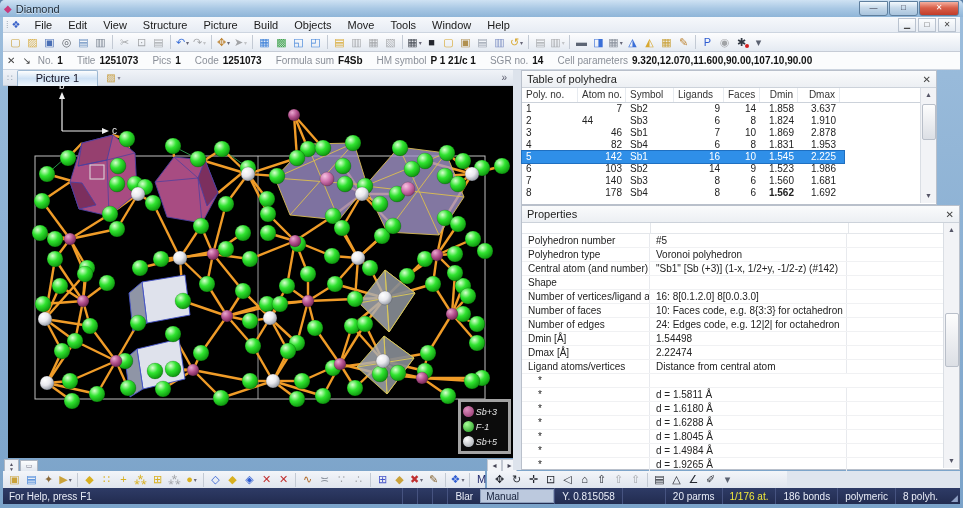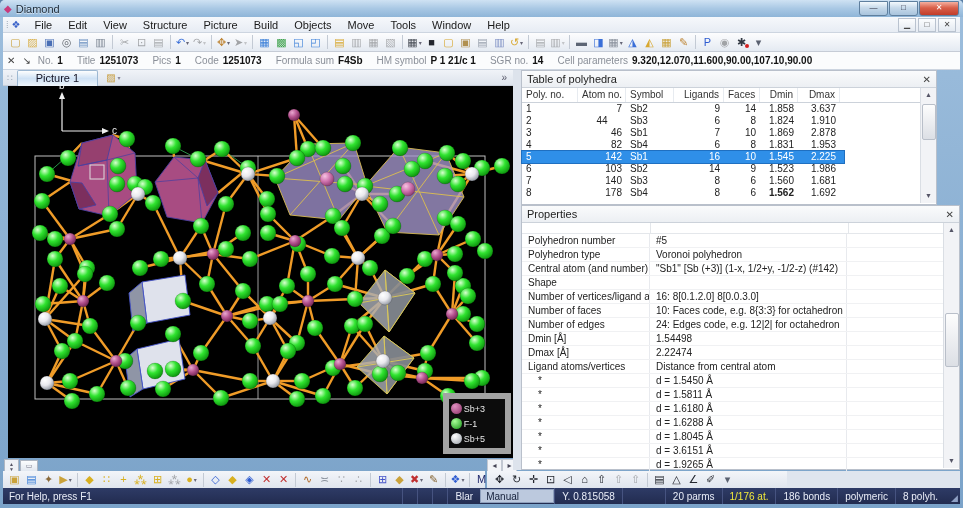--- a/index.html
+++ b/index.html
@@ -35,21 +35,21 @@
   .ivalue{font-size:10px;color:#111;font-weight:bold;}
   
   #tabbar{position:absolute;left:3px;top:70px;width:510px;height:16px;background:linear-gradient(#f0f3f8,#dde3ec);display:flex;align-items:center;box-sizing:border-box;border-bottom:1px solid #c8cfda;}
   #tab-grip{font-size:9px;color:#9aa6b6;padding:0 4px;}
   #tab-picture{height:15px;padding:0 18px;background:linear-gradient(#fdfefe,#cfe2f5 50%,#eef5fb);border:1px solid #9db8d2;border-bottom:none;border-radius:2px 2px 0 0;font-size:11px;color:#112;display:flex;align-items:center;}
   #newtab{margin-left:8px;display:flex;align-items:center;font-size:10px;color:#c79b3a;}
   #newtab .dd{font-size:6px;color:#889;margin-left:2px;}
   #tab-overflow{margin-left:auto;margin-right:6px;font-size:10px;color:#556;}
   
   #viewport{position:absolute;left:8px;top:86px;width:505px;height:372px;background:#000;}
-  #legend{position:absolute;right:2px;bottom:4px;background:#0c0c0c;border:6px solid #a3a3a3;padding:2px 20px 2px 2px;}
+  #legend{position:absolute;right:2px;bottom:4px;background:#0c0c0c;border:3px solid #a3a3a3;padding:2px 11px 2px 2px;font-style:italic;}
   .lgrow{display:flex;align-items:center;height:15px;}
   .lgdot{width:11px;height:11px;border-radius:50%;margin-right:2px;flex:none;}
   .lglab{font-size:9px;color:#e8e8e8;}
   
   #vp-spinner{position:absolute;left:4px;top:459px;width:13px;height:13px;border:1px solid #aeb6c2;background:#eef1f6;display:flex;flex-direction:column;align-items:center;justify-content:center;font-size:5px;color:#556;line-height:1;}
   #vp-small-btn{position:absolute;left:20px;top:460px;width:16px;height:11px;border:1px solid #aeb6c2;background:linear-gradient(#fcfdfe,#dfe5ee);font-size:7px;color:#778;text-align:center;line-height:10px;}
   #vp-harrows{position:absolute;left:487px;top:459px;display:flex;}
   .harr{width:13px;height:13px;border:1px solid #c2c8d2;background:#f2f4f8;font-size:8px;color:#445;text-align:center;line-height:12px;}
   
   #splitter{position:absolute;left:513px;top:70px;width:8px;height:400px;background:#dde3ec;}
@@ -769,38 +769,38 @@
 
   <div class="panel" id="table-panel">
     <div class="phead">
       <span class="ptitle">Table of polyhedra</span>
       <span class="pclose">✕</span>
     </div>
     <div class="cols" id="table-cols">
         <span class="th" style="width: 56px; text-align: left;">Poly. no.</span>
         <span class="th" style="width: 48px; text-align: right;">Atom no.</span>
         <span class="th" style="width: 48px; text-align: left;">Symbol</span>
-        <span class="th" style="width: 50px; text-align: right;">Ligands</span>
+        <span class="th" style="width: 50px; ">Ligands</span>
         <span class="th" style="width: 36px; text-align: right;">Faces</span>
         <span class="th" style="width: 38px; text-align: right;">Dmin</span>
         <span class="th" style="width: 42px; text-align: right;">Dmax</span>
       </div>
     <div id="table-rows">
         <div class="tr">
           <span class="td" style="width: 56px; text-align: left;">1</span>
           <span class="td" style="width: 48px; text-align: right;">7</span>
           <span class="td" style="width: 48px; text-align: left;">Sb2</span>
           <span class="td" style="width: 50px; text-align: right;">9</span>
           <span class="td" style="width: 36px; text-align: right;">14</span>
           <span class="td" style="width: 38px; text-align: right;">1.858</span>
           <span class="td" style="width: 42px; text-align: right;">3.637</span>
         </div>
         <div class="tr">
           <span class="td" style="width: 56px; text-align: left;">2</span>
-          <span class="td" style="width: 48px; text-align: center;">44</span>
+          <span class="td" style="width: 48px; text-align: left;">44</span>
           <span class="td" style="width: 48px; text-align: left;">Sb3</span>
           <span class="td" style="width: 50px; text-align: right;">6</span>
           <span class="td" style="width: 36px; text-align: right;">8</span>
           <span class="td" style="width: 38px; text-align: right;">1.824</span>
           <span class="td" style="width: 42px; text-align: right;">1.910</span>
         </div>
         <div class="tr">
           <span class="td" style="width: 56px; text-align: left;">3</span>
           <span class="td" style="width: 48px; text-align: right;">46</span>
           <span class="td" style="width: 48px; text-align: left;">Sb1</span>
@@ -918,21 +918,20 @@
           <span class="pval">2.22474</span>
           <span style="flex: 1 1 0%;"></span>
         </div>
         <div class="prow">
           <span class="pname">Ligand atoms/vertices</span>
           <span class="pval">Distance from central atom</span>
           <span style="flex: 1 1 0%;"></span>
         </div>
         <div class="prow">
           <span class="pname star">*</span>
-          <span class="pval">d = 1.5450 Å</span>
           <span style="flex: 1 1 0%;"></span>
         </div>
         <div class="prow">
           <span class="pname star">*</span>
           <span class="pval">d = 1.5811 Å</span>
           <span style="flex: 1 1 0%;"></span>
         </div>
         <div class="prow">
           <span class="pname star">*</span>
           <span class="pval">d = 1.6180 Å</span>
@@ -943,21 +942,21 @@
           <span class="pval">d = 1.6288 Å</span>
           <span style="flex: 1 1 0%;"></span>
         </div>
         <div class="prow">
           <span class="pname star">*</span>
           <span class="pval">d = 1.8045 Å</span>
           <span style="flex: 1 1 0%;"></span>
         </div>
         <div class="prow">
           <span class="pname star">*</span>
-          <span class="pval">d = 3.6151 Å</span>
+          <span class="pval">d = 1.4984 Å</span>
           <span style="flex: 1 1 0%;"></span>
         </div>
         <div class="prow">
           <span class="pname star">*</span>
           <span class="pval">d = 1.9265 Å</span>
           <span style="flex: 1 1 0%;"></span>
         </div>
         <div class="prow">
           <span class="pname star">*</span>
           <span class="pval">d = 1.9343 Å</span>

